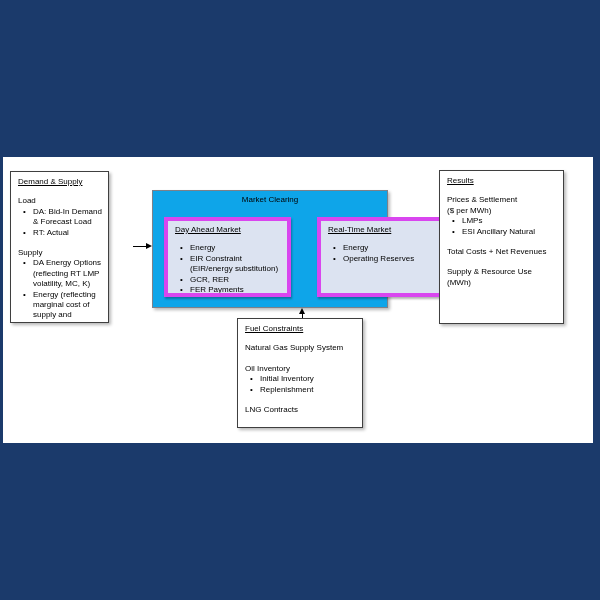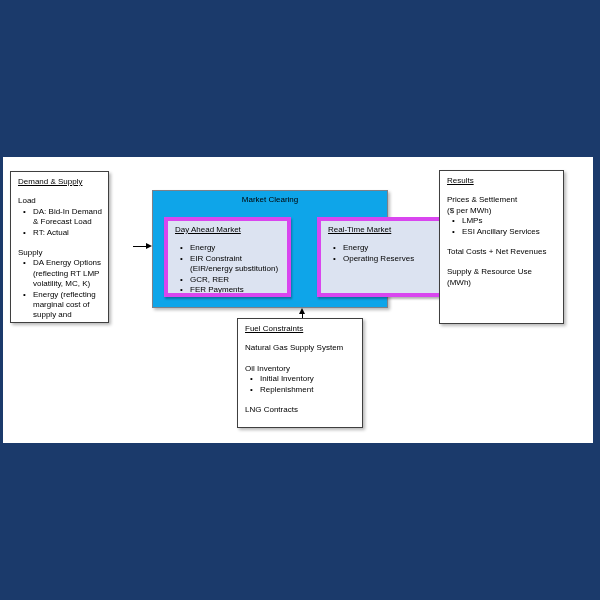--- a/index.html
+++ b/index.html
@@ -163,21 +163,21 @@
     <div class="section t">LNG Contracts</div>
   </div>
 
   <div class="box results">
     <div class="box-title t">Results</div>
     <div>
       <div class="t">Prices &amp; Settlement
 ($ per MWh)</div>
       <ul>
         <li class="t">LMPs</li>
-        <li class="t">ESI Ancillary Services</li>
+        <li class="t">ESI Ancillary Natural</li>
       </ul>
     </div>
     <div class="section t">Total Costs + Net Revenues</div>
     <div class="section t">Supply &amp; Resource Use
 (MWh)</div>
   </div>
 
 </div>
 
 </body></html>

